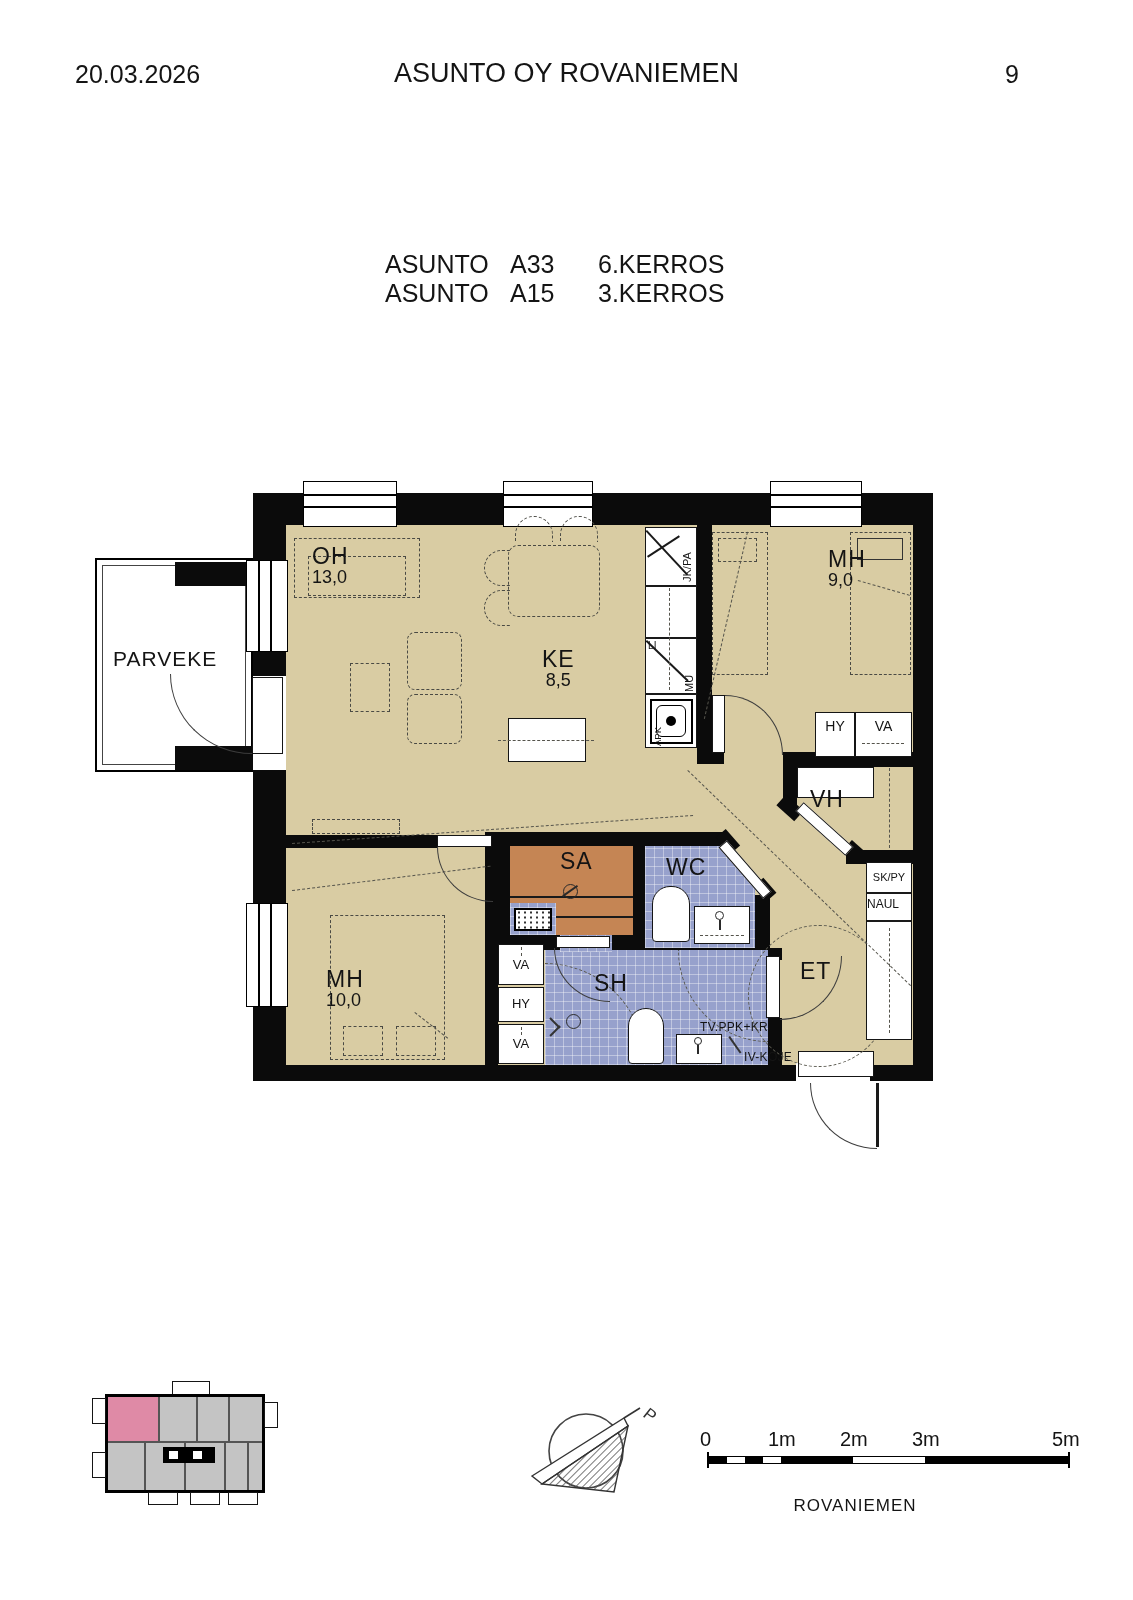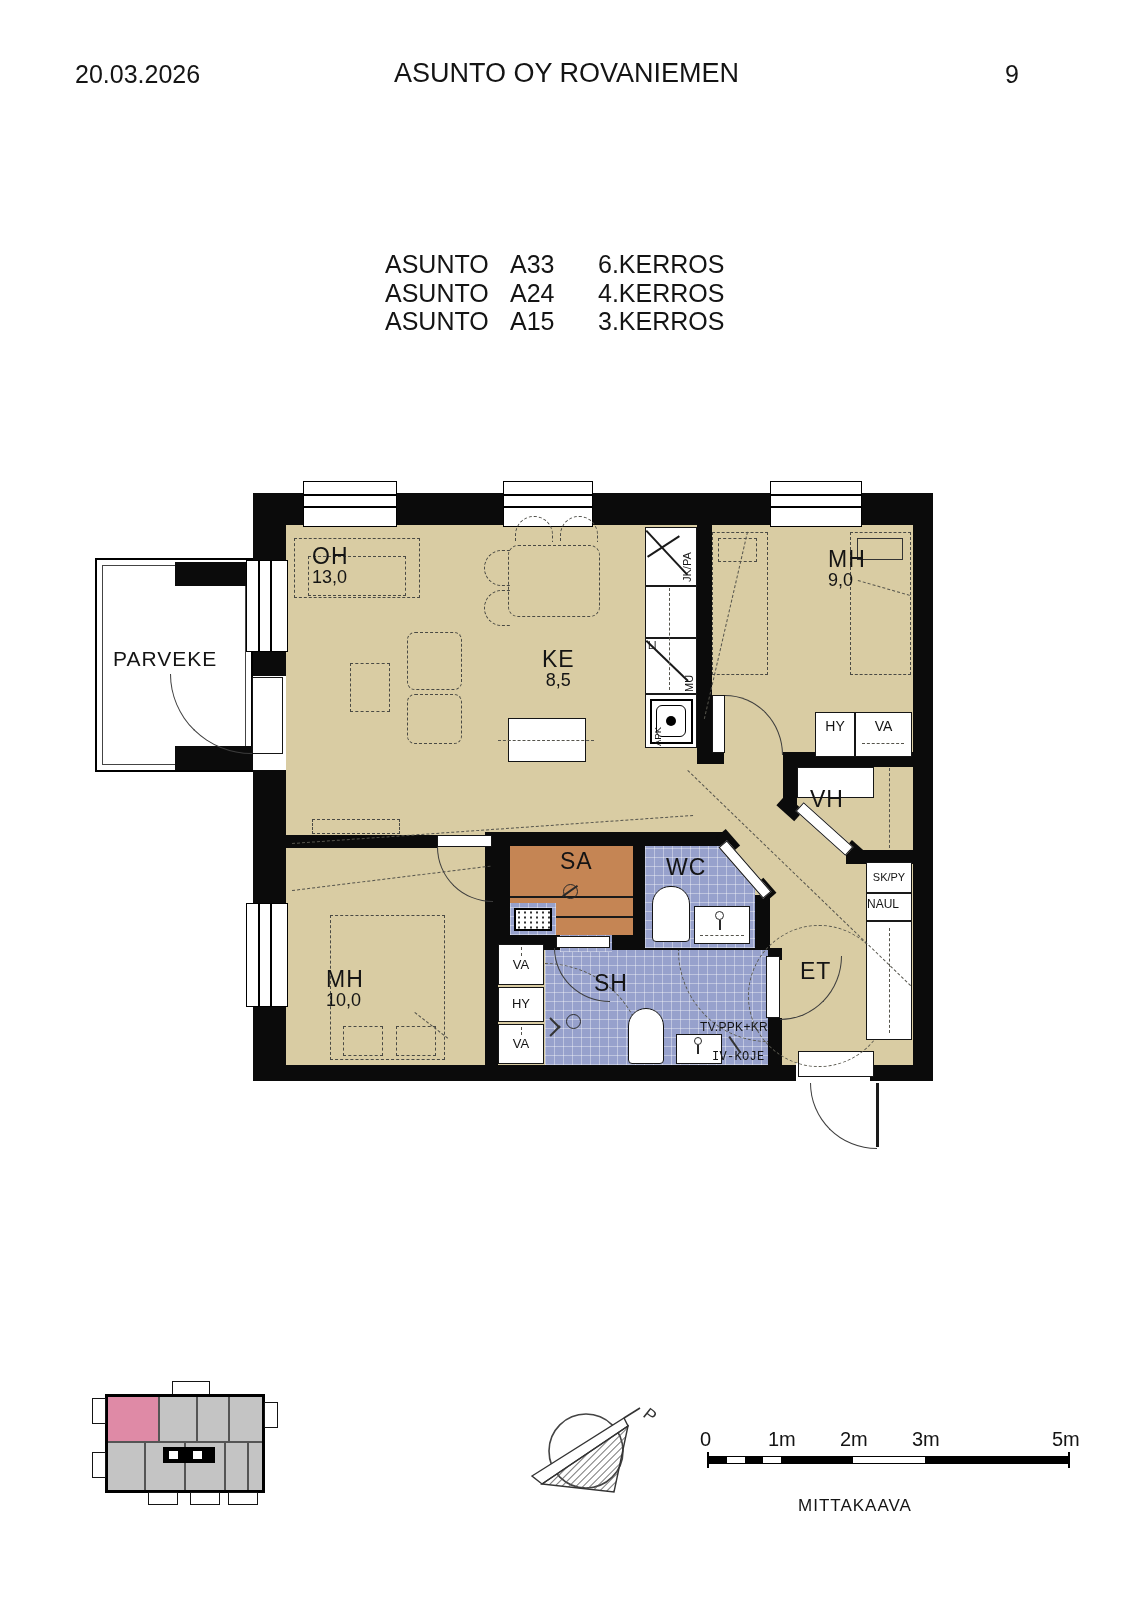--- a/index.html
+++ b/index.html
@@ -45,21 +45,20 @@
 <body>
 
 <div id="canvas">
 
   <div class="hdr" style="left:75px;top:60px;font-size:25px;">20.03.2026</div>
   <div class="hdr ctr" style="top:58px;font-size:27px;">ASUNTO OY ROVANIEMEN</div>
   <div class="hdr" style="left:1005px;top:60px;font-size:25px;">9</div>
 
   <div class="abs" style="left:385px;top:250px;font-size:25px;line-height:28.5px;">
     <div><span style="display:inline-block;width:125px;">ASUNTO</span><span style="display:inline-block;width:88px;">A33</span><span>6.KERROS</span></div>
-    <div><span style="display:inline-block;width:125px;">ASUNTO</span><span style="display:inline-block;width:88px;">A24</span><span>4.KERROS</span></div>
     <div><span style="display:inline-block;width:125px;">ASUNTO</span><span style="display:inline-block;width:88px;">A15</span><span>3.KERROS</span></div>
   </div>
 
   <div class="abs" style="left:95px;top:558px;width:158px;height:214px;border:2px solid #000;background:#fff;box-sizing:border-box;"></div>
   <div class="abs" style="left:102px;top:565px;width:144px;height:200px;border:1px solid #444;box-sizing:border-box;"></div>
   <div class="roomlabel" style="left:113px;top:648px;font-size:21px;">PARVEKE</div>
 
   <div class="wall" style="left:253px;top:493px;width:680px;height:588px;"></div>
   <div class="floor" style="left:286px;top:525px;width:627px;height:540px;"></div>
   <div class="wall" style="left:175px;top:562px;width:80px;height:24px;"></div>
@@ -209,21 +208,21 @@
   <div class="dasharc" style="left:678px;top:950px;width:90px;height:92px;border-top:none;border-right:none;border-bottom-left-radius:100%;"></div>
   <div class="toilet" style="left:628px;top:1008px;width:36px;height:56px;"></div>
   <div class="whitebox" style="left:676px;top:1034px;width:46px;height:30px;">
     <div class="circle" style="left:17px;top:2px;width:8px;height:8px;"></div>
     <div class="abs" style="left:20px;top:10px;width:2px;height:9px;background:#2a2a2a;"></div>
   </div>
   <div class="circle" style="left:566px;top:1014px;width:15px;height:15px;"></div>
   <div class="abs" style="left:548px;top:1022px;width:14px;height:1.8px;background:#333;transform:rotate(45deg);"></div>
   <div class="abs" style="left:548px;top:1030px;width:14px;height:1.8px;background:#333;transform:rotate(-45deg);"></div>
   <div class="sml" style="left:700px;top:1020px;">TV.PPK+KR</div>
-  <div class="sml" style="left:712px;top:1050px;font-family:Liberation Mono, monospace;">IV-KOJE</div>
+  <div class="sml" style="left:744px;top:1050px;">IV-KOJE</div>
   <div class="abs" style="left:730px;top:1036px;width:20px;height:1.5px;background:#333;transform:rotate(55deg);transform-origin:0 0;"></div>
   <div class="roomlabel" style="left:594px;top:972px;">SH</div>
 
   <div class="whitebox" style="left:766px;top:956px;width:14px;height:62px;"></div>
   <div class="arc arc-br" style="left:780px;top:956px;width:62px;height:64px;"></div>
 
   <div class="whitebox" style="left:498px;top:944px;width:46px;height:41px;">
     <div class="abs" style="left:0;right:0;top:12px;text-align:center;font-size:13px;">VA</div>
     <div class="vddot" style="left:22px;top:2px;height:9px;"></div>
   </div>
@@ -303,15 +302,15 @@
   <div class="abs" style="left:912px;top:1428px;font-size:20px;">3m</div>
   <div class="abs" style="left:1052px;top:1428px;font-size:20px;">5m</div>
   <div class="abs" style="left:708px;top:1456px;width:362px;height:8px;border:1px solid #000;box-sizing:border-box;background:#fff;">
     <div class="seg" style="left:0;width:18px;"></div>
     <div class="seg" style="left:36px;width:18px;"></div>
     <div class="seg" style="left:72px;width:72px;"></div>
     <div class="seg" style="left:216px;width:144px;"></div>
   </div>
   <div class="abs" style="left:707px;top:1452px;width:2px;height:16px;background:#000;"></div>
   <div class="abs" style="left:1068px;top:1452px;width:2px;height:16px;background:#000;"></div>
-  <div class="abs" style="left:760px;top:1496px;width:190px;text-align:center;font-size:17px;letter-spacing:1px;">MITTAKAAVA</div>
+  <div class="abs" style="left:760px;top:1496px;width:190px;text-align:center;font-size:17px;letter-spacing:1px;">ROVANIEMEN</div>
 
 </div>
 
 </body></html>

